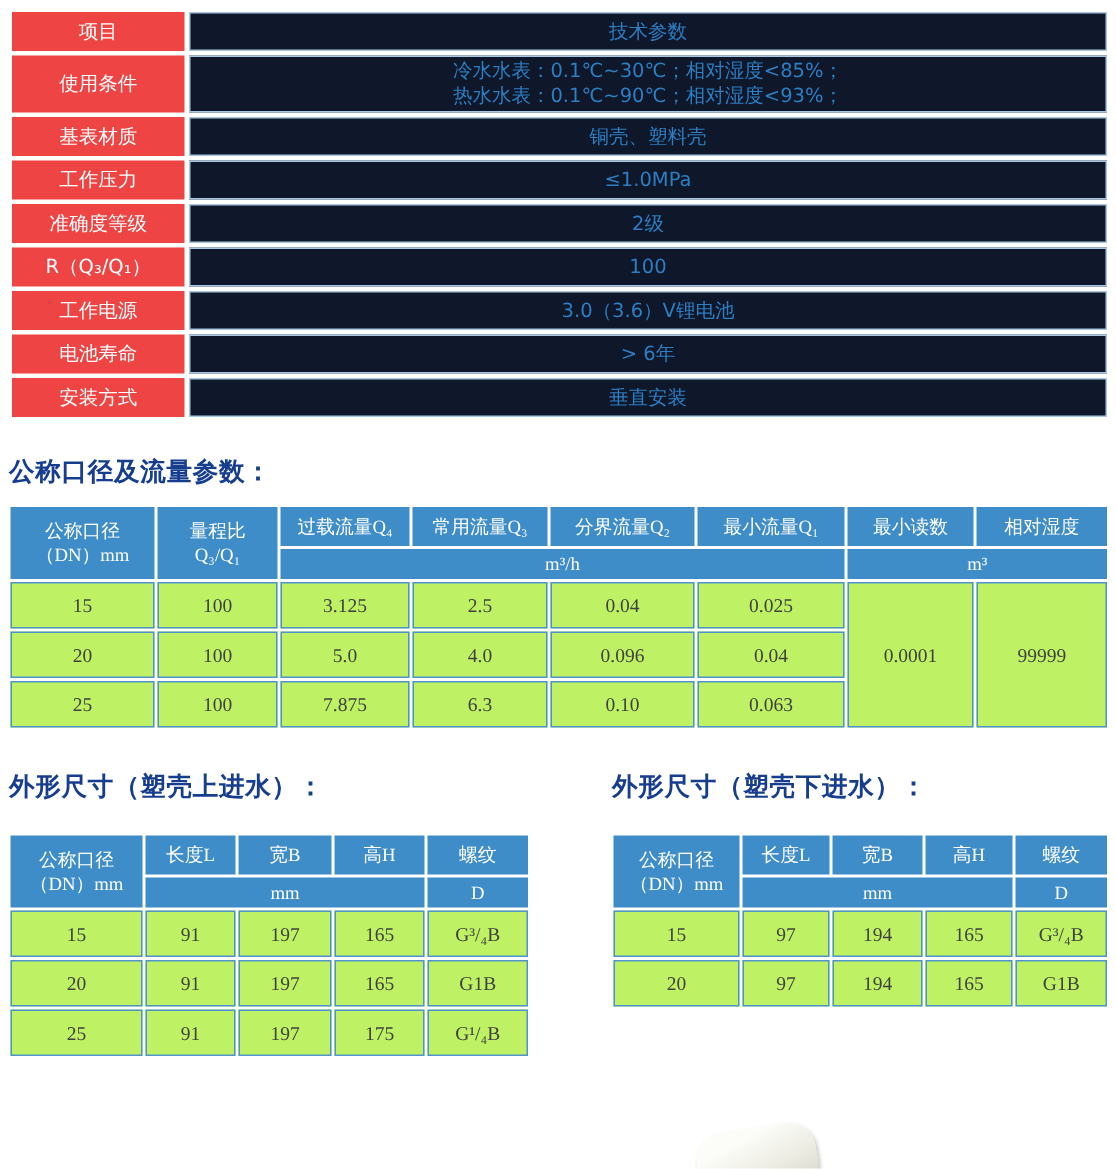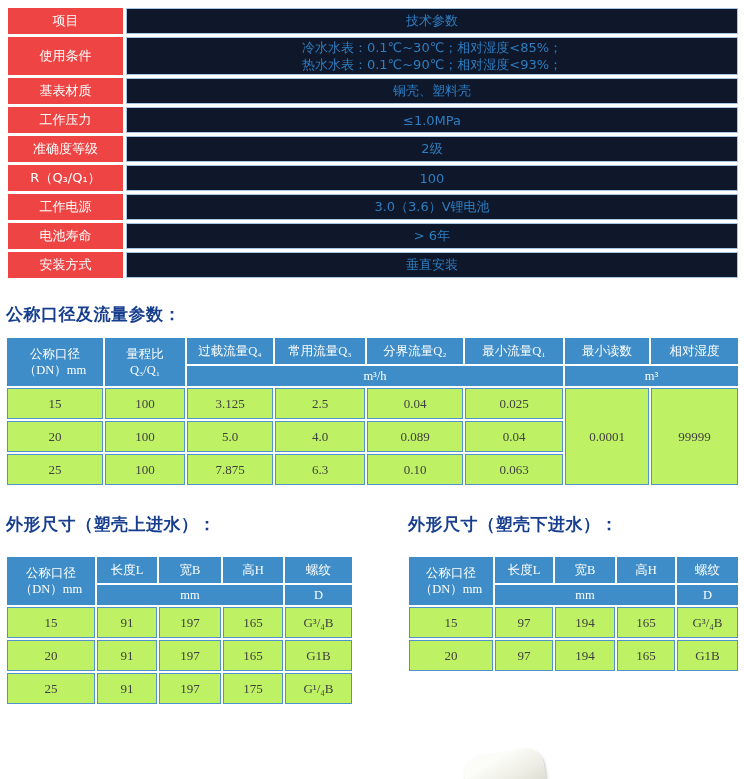--- a/index.html
+++ b/index.html
@@ -182,21 +182,21 @@
       <td class="bd">0.04</td>
       <td class="bd">0.025</td>
       <td class="bd" rowspan="3">0.0001</td>
       <td class="bd" rowspan="3">99999</td>
     </tr>
     <tr>
       <td class="bd">20</td>
       <td class="bd">100</td>
       <td class="bd">5.0</td>
       <td class="bd">4.0</td>
-      <td class="bd">0.089</td>
+      <td class="bd">0.096</td>
       <td class="bd">0.04</td>
     </tr>
     <tr>
       <td class="bd">25</td>
       <td class="bd">100</td>
       <td class="bd">7.875</td>
       <td class="bd">6.3</td>
       <td class="bd">0.10</td>
       <td class="bd">0.063</td>
     </tr>

